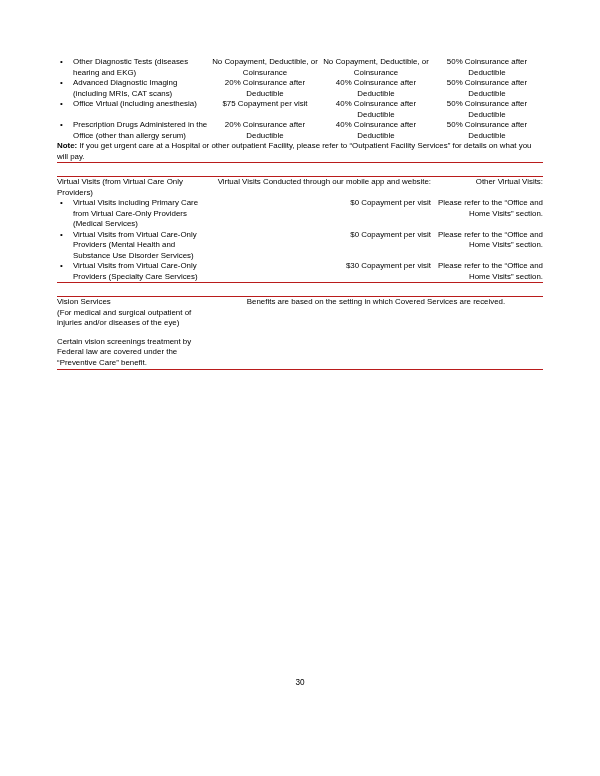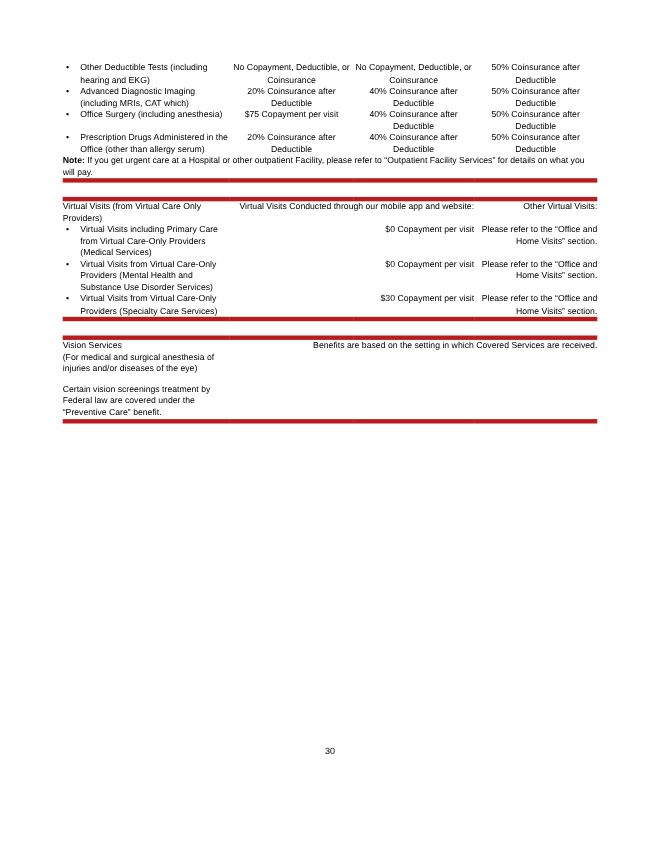--- a/index.html
+++ b/index.html
@@ -39,21 +39,21 @@
   .benefit-table td {
     vertical-align: top;
     padding: 0;
     border: 0;
   }
 
   
   .rail-left  { border-left: 1px solid #000; }
   .rail-right { border-right: 1px solid #000; }
 
-  .row-sep td { border-bottom: 4px solid #b91c1c; }
+  .row-sep td { border-bottom: 1px solid #b91c1c; }
 
   
   col.c-service { width: 152px; }
   col.c-col2    { width: 112px; }
   col.c-col3    { width: 110px; }
   col.c-col4    { width: 112px; }
 
   
   .svc {
     padding: 4px 4px 4px 6px;
@@ -112,21 +112,21 @@
 
   .vision-desc {
     padding: 5px 4px 6px 6px;
   }
   .vision-gap {
     height: 8px;
   }
 
   .vision-note {
     padding: 4px 6px 4px 6px;
-    text-align: right;
+    text-align: center;
   }
 
   
   .page-number {
     position: absolute;
     left: 0;
     top: 678px;
     width: 600px;
     text-align: center;
     font-size: 8.2px;
@@ -144,45 +144,45 @@
       <col class="c-col2">
       <col class="c-col3">
       <col class="c-col4">
     </colgroup>
     <tbody>
 
       <tr>
         <td class="svc rail-left">
           <div class="bullet-row">
             <span class="bullet-dot">•</span>
-            <span class="bullet-text">Other Deductible Tests (including hearing and EKG)</span>
+            <span class="bullet-text">Other Diagnostic Tests (diseases hearing and EKG)</span>
           </div>
         </td>
         <td class="val">No Copayment, Deductible, or Coinsurance</td>
         <td class="val">No Copayment, Deductible, or Coinsurance</td>
         <td class="val rail-right">50% Coinsurance after Deductible</td>
       </tr>
 
       <tr>
         <td class="svc rail-left">
           <div class="bullet-row">
             <span class="bullet-dot">•</span>
-            <span class="bullet-text">Advanced Diagnostic Imaging (including MRIs, CAT which)</span>
+            <span class="bullet-text">Advanced Diagnostic Imaging (including MRIs, CAT scans)</span>
           </div>
         </td>
         <td class="val">20% Coinsurance after Deductible</td>
         <td class="val">40% Coinsurance after Deductible</td>
         <td class="val rail-right">50% Coinsurance after Deductible</td>
       </tr>
 
       <tr>
         <td class="svc rail-left">
           <div class="bullet-row">
             <span class="bullet-dot">•</span>
-            <span class="bullet-text">Office Surgery (including anesthesia)</span>
+            <span class="bullet-text">Office Virtual (including anesthesia)</span>
           </div>
         </td>
         <td class="val">$75 Copayment per visit</td>
         <td class="val">40% Coinsurance after Deductible</td>
         <td class="val rail-right">50% Coinsurance after Deductible</td>
       </tr>
 
       <tr>
         <td class="svc rail-left">
           <div class="bullet-row">
@@ -247,21 +247,21 @@
         <td class="lead-right rail-right">Please refer to the “Office and Home Visits” section.</td>
       </tr>
 
       <tr class="row-sep">
         <td class="spacer-cell rail-left rail-right" colspan="4"></td>
       </tr>
 
       <tr>
         <td class="vision-desc rail-left">
           <div class="section-title">Vision Services</div>
-          <div>(For medical and surgical anesthesia of injuries and/or diseases of the eye)</div>
+          <div>(For medical and surgical outpatient of injuries and/or diseases of the eye)</div>
           <div class="vision-gap"></div>
           <div>Certain vision screenings treatment by Federal law are covered under the “Preventive Care” benefit.</div>
         </td>
         <td class="vision-note rail-right" colspan="3">Benefits are based on the setting in which Covered Services are received.</td>
       </tr>
 
       <tr class="row-sep">
         <td class="rail-left rail-right" colspan="4" style="height:1px;"></td>
       </tr>
 

